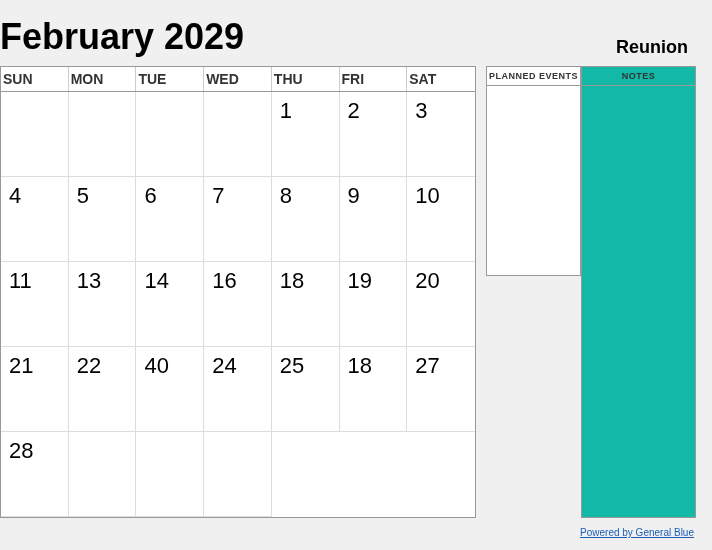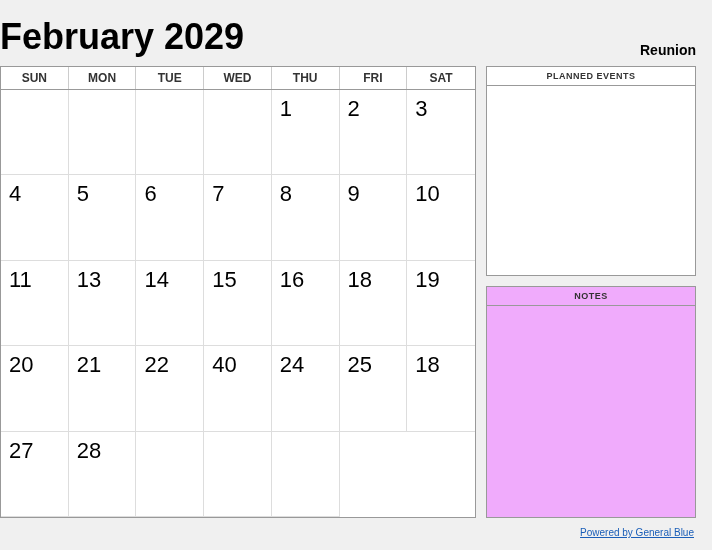--- a/index.html
+++ b/index.html
@@ -30,24 +30,24 @@
       margin-bottom: 8px;
     }
 
     .month-title {
       font-size: 36px;
       font-weight: bold;
       color: #000;
     }
 
     .region-title {
-      font-size: 14px;
+      font-size: 18px;
       font-weight: bold;
       color: #000;
-      margin-right: 0;
+      margin-right: 8px;
     }
 
     .content-row {
       display: flex;
       flex: 1;
       gap: 10px;
     }
 
     
     .calendar-section {
@@ -58,22 +58,22 @@
       background: #fff;
     }
 
     .day-headers {
       display: grid;
       grid-template-columns: repeat(7, 1fr);
       border-bottom: 1px solid #999;
     }
 
     .day-header {
-      text-align: center;
-      font-size: 12px;
+      text-align: left;
+      font-size: 14px;
       font-weight: bold;
       color: #333;
       padding: 4px 2px;
       border-right: 1px solid #ccc;
     }
 
     .day-header:last-child {
       border-right: none;
     }
 
@@ -101,37 +101,37 @@
     }
 
     .calendar-cell.empty {
       color: #ccc;
     }
 
     
     .sidebar {
       width: 210px;
       display: flex;
-      flex-direction: column;
+      flex-direction: row;
       gap: 0;
     }
 
     .sidebar-planned {
       border: 1px solid #999;
       background: #fff;
       flex: 0 0 auto;
       height: 210px;
       display: flex;
       flex-direction: column;
       margin-bottom: 10px;
     }
 
     .sidebar-notes {
       border: 1px solid #999;
-      background: #f0abfc;
+      background: #14b8a6;
       flex: 1;
       display: flex;
       flex-direction: column;
     }
 
     .sidebar-label {
       font-size: 9px;
       font-weight: bold;
       text-align: center;
       color: #333;
@@ -189,21 +189,20 @@
           <div class="calendar-cell">4</div>
           <div class="calendar-cell">5</div>
           <div class="calendar-cell">6</div>
           <div class="calendar-cell">7</div>
           <div class="calendar-cell">8</div>
           <div class="calendar-cell">9</div>
           <div class="calendar-cell">10</div>
           <div class="calendar-cell">11</div>
           <div class="calendar-cell">13</div>
           <div class="calendar-cell">14</div>
-          <div class="calendar-cell">15</div>
           <div class="calendar-cell">16</div>
           <div class="calendar-cell">18</div>
           <div class="calendar-cell">19</div>
           <div class="calendar-cell">20</div>
           <div class="calendar-cell">21</div>
           <div class="calendar-cell">22</div>
           <div class="calendar-cell">40</div>
           <div class="calendar-cell">24</div>
           <div class="calendar-cell">25</div>
           <div class="calendar-cell">18</div>

